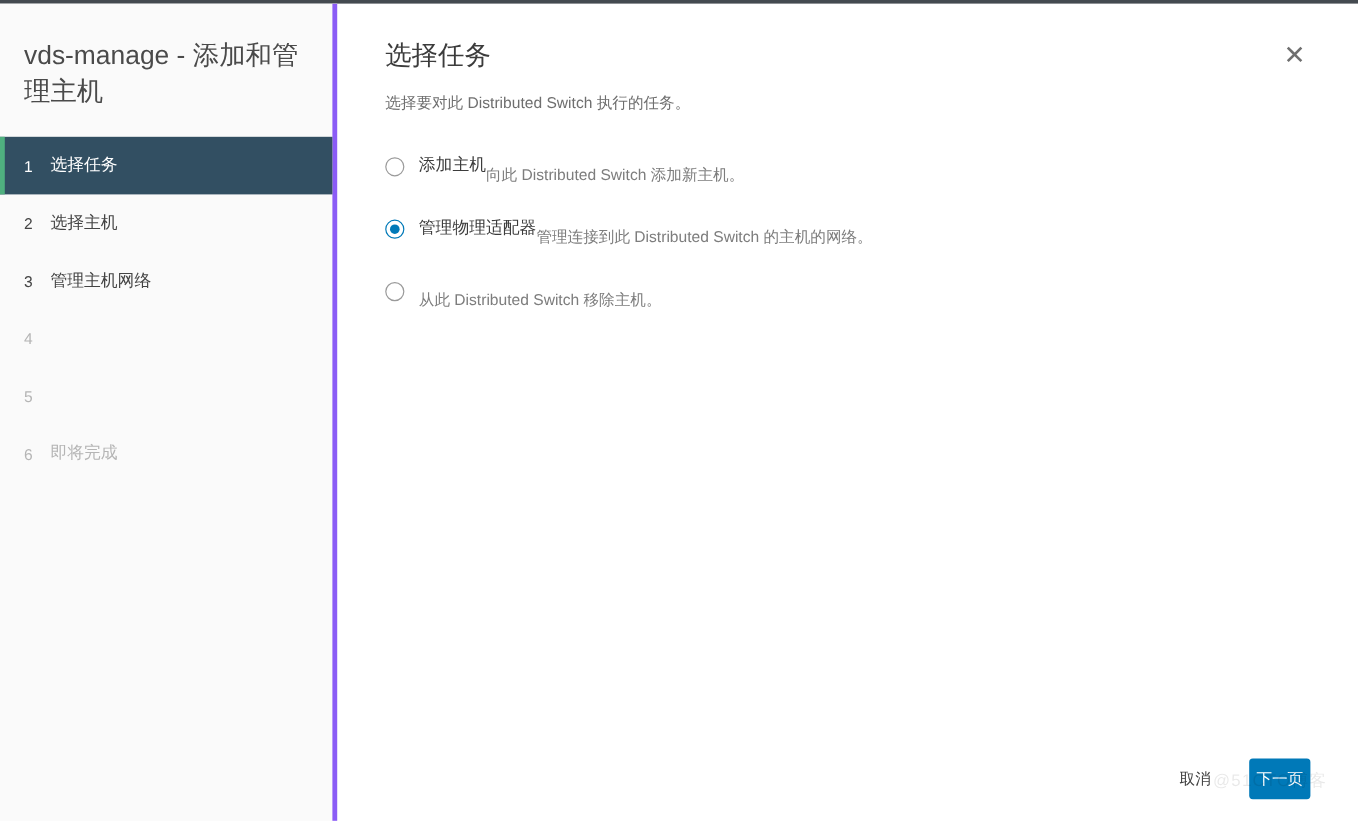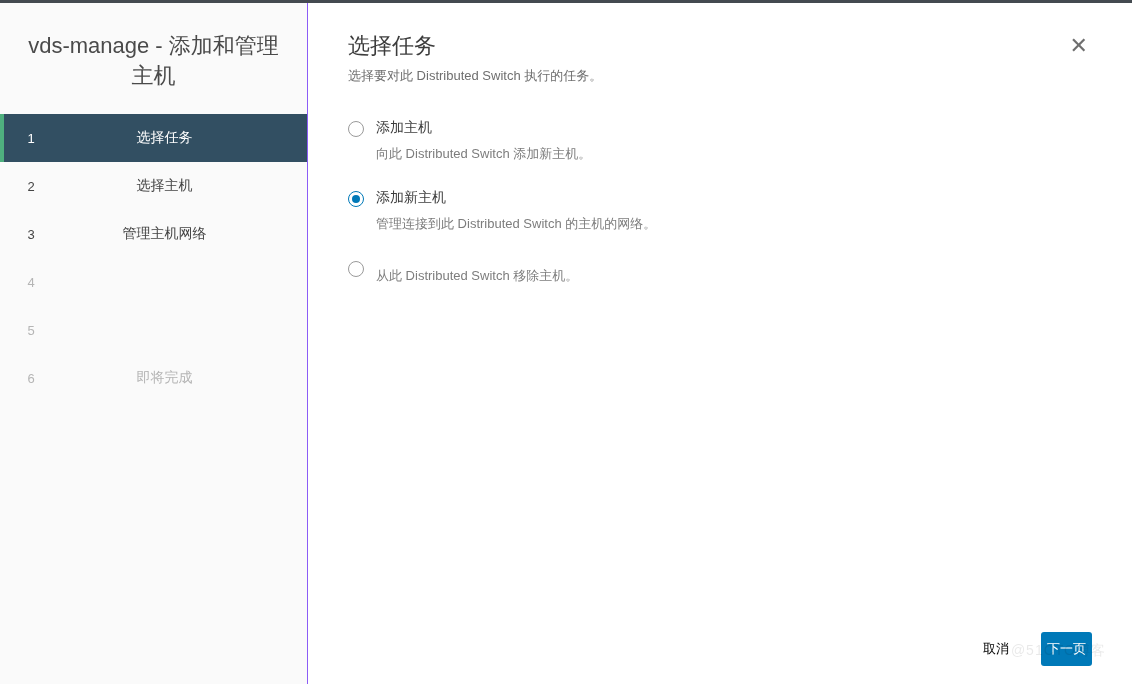--- a/index.html
+++ b/index.html
@@ -1,43 +1,43 @@
 <!DOCTYPE html>
 <html><head>
 <meta charset="utf-8">
 <style>
   * { box-sizing: border-box; margin: 0; padding: 0; }
   html, body { width: 1132px; height: 687px; font-family: "Helvetica Neue", Arial, "PingFang SC", "Microsoft YaHei", sans-serif; background: #fff; color: #3c3c3c; overflow: hidden; }
   body { border-top: 3px solid #444a50; }
   .wizard { display: flex; width: 100%; height: calc(100% - 3px); }
-  .sidebar { width: 308px; background: #fafafa; border-right: 1px solid #8b5cf6; display: flex; flex-direction: column; text-align: center; }
+  .sidebar { width: 281px; background: #fafafa; border-right: 4px solid #8b5cf6; display: flex; flex-direction: column; }
   .sidebar-title { padding: 28px 20px 18px 20px; font-size: 22px; font-weight: 400; color: #4a4a4a; line-height: 1.35; }
   .steps { list-style: none; margin-top: 6px; }
   .step { display: flex; align-items: center; height: 48px; padding: 0 20px; font-size: 14px; cursor: default; }
   .step .num { width: 22px; font-size: 13px; }
   .step .label { flex: 1; }
   .step.active { background: #324f62; color: #fff; border-left: 4px solid #4fb07f; padding-left: 16px; }
   .step.enabled { color: #444; }
   .step.disabled { color: #b5b5b5; }
   .main { flex: 1; position: relative; display: flex; flex-direction: column; padding: 28px 40px 0 40px; }
   .main-header { display: flex; align-items: flex-start; }
   .main-header .titles { flex: 1; }
   .main-title { font-size: 22px; font-weight: 400; color: #3c3c3c; }
-  .main-sub { font-size: 13px; color: #6f6f6f; margin-top: 6px; }
+  .main-sub { font-size: 13px; color: #6f6f6f; margin-top: 16px; }
   .close-btn { font-size: 22px; color: #6f6f6f; cursor: pointer; line-height: 1; padding: 4px; background: none; border: none; }
   .options { margin-top: 34px; }
   .option { display: flex; align-items: flex-start; margin-bottom: 26px; cursor: pointer; }
   .radio { width: 16px; height: 16px; border: 1px solid #9a9a9a; border-radius: 50%; margin-top: 2px; margin-right: 12px; flex-shrink: 0; display: flex; align-items: center; justify-content: center; background: #fff; }
   .radio.selected { border-color: #0079b8; }
   .radio.selected::after { content: ""; width: 8px; height: 8px; background: #0079b8; border-radius: 50%; }
-  .option-texts { display: flex; flex-direction: column; }
+  .option-texts { display: flex; flex-direction: row; }
   .option-label { font-size: 14px; color: #3c3c3c; }
   .option-desc { font-size: 13px; color: #7d7d7d; margin-top: 8px; }
   .footer { position: absolute; bottom: 18px; right: 40px; display: flex; align-items: center; gap: 24px; }
-  .btn-cancel { background: none; border: none; color: #000000; font-size: 13px; cursor: pointer; padding: 6px 8px; }
+  .btn-cancel { background: none; border: none; color: #404040; font-size: 13px; cursor: pointer; padding: 6px 8px; }
   .btn-next { background: #0079b8; color: #fff; font-size: 13px; border: none; border-radius: 3px; padding: 8px 6px; cursor: pointer; }
   .watermark { position: absolute; right: 26px; bottom: 24px; font-size: 14px; color: rgba(0,0,0,0.09); letter-spacing: 1px; pointer-events: none; margin-left: 24px; }
 </style>
 </head>
 <body>
 
 <div class="wizard">
 
   <aside class="sidebar">
     <h1 class="sidebar-title">vds-manage - 添加和管理主机</h1>
@@ -82,21 +82,21 @@
         <div class="option">
           <span class="radio"></span>
           <div class="option-texts">
             <span class="option-label">添加主机</span>
             <span class="option-desc">向此 Distributed Switch 添加新主机。</span>
           </div>
         </div>
         <div class="option">
           <span class="radio selected"></span>
           <div class="option-texts">
-            <span class="option-label">添加新主机</span>
+            <span class="option-label">管理物理适配器</span>
             <span class="option-desc">管理连接到此 Distributed Switch 的主机的网络。</span>
           </div>
         </div>
         <div class="option">
           <span class="radio"></span>
           <div class="option-texts">
             <span class="option-desc">从此 Distributed Switch 移除主机。</span>
           </div>
         </div>
       </div>

